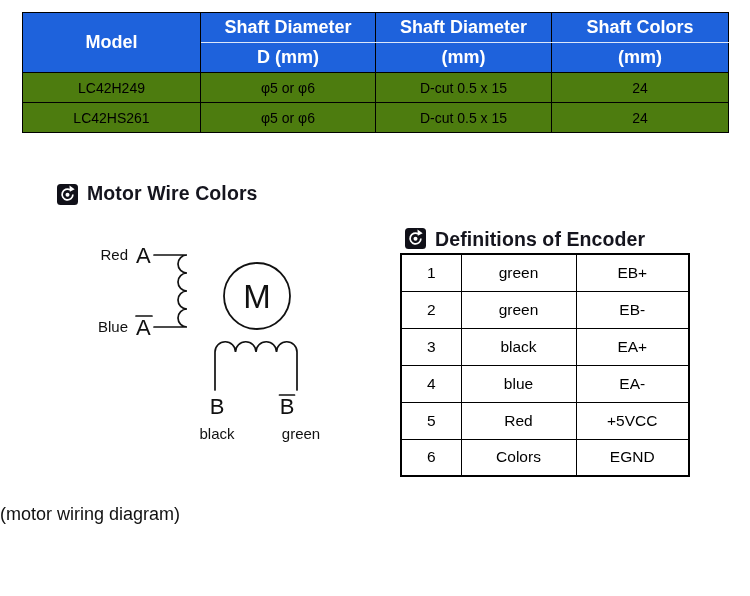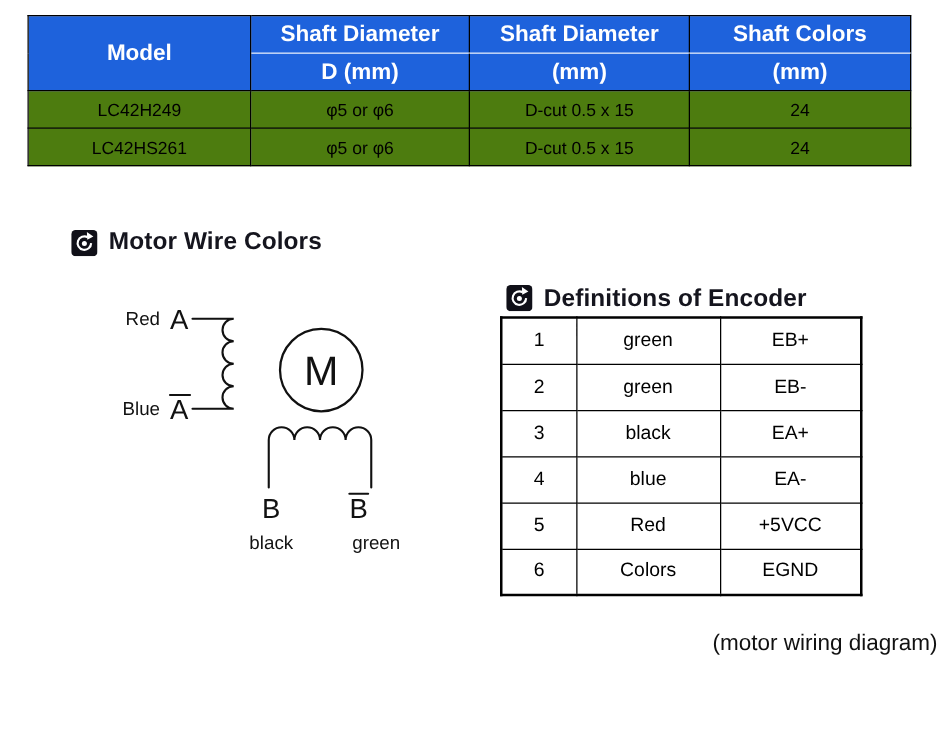--- a/index.html
+++ b/index.html
@@ -46,21 +46,21 @@
   .encoder-table { position:absolute; left:400px; top:253px; border:2px solid #000; }
   .encoder-table td {
     border:1.5px solid var(--table-border,#000);
     text-align:center; vertical-align:middle;
     font-size:15.5px; height:37px; color:#000; background:#fff; padding:0 6px;
   }
 
   
   .caption {
     position:absolute; left:0; right:0; top:504px;
-    text-align:right; font-size:18px; color:#111;
+    text-align:left; font-size:18px; color:#111;
   }
 </style>
 </head>
 <body>
 
 <div class="page">
 
   <table class="spec-table">
     <colgroup>
       <col style="width:178px">

